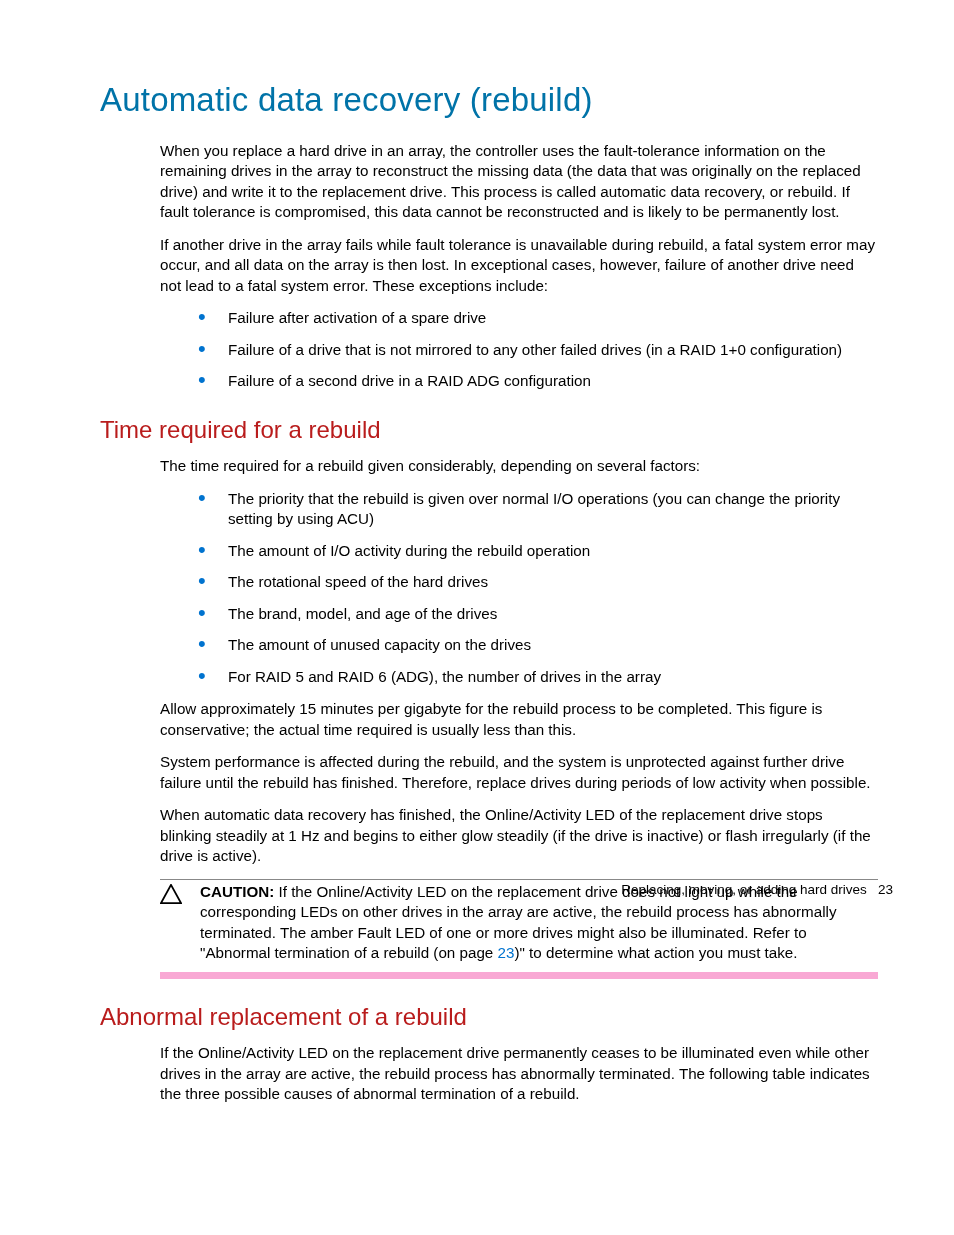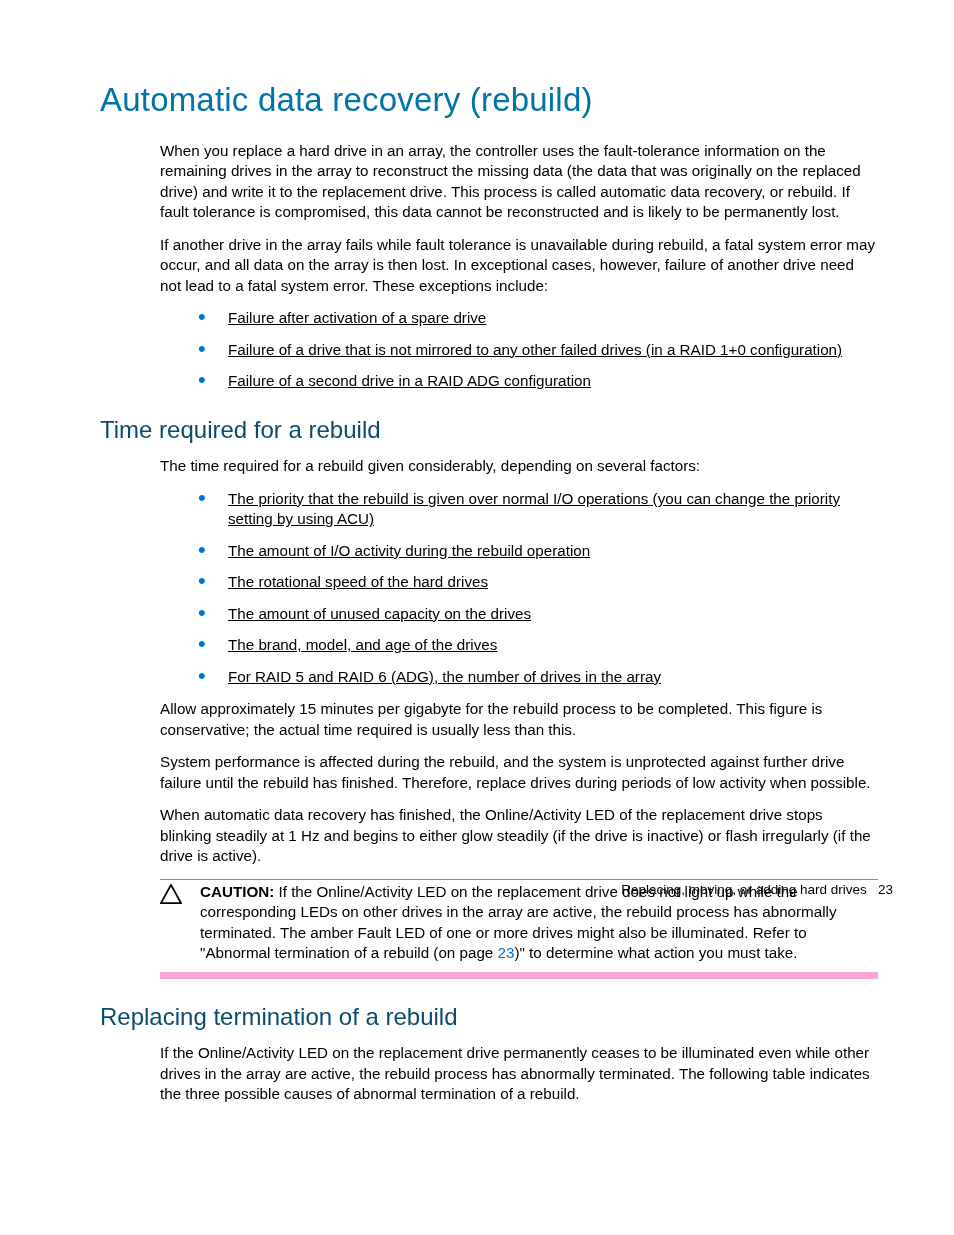--- a/index.html
+++ b/index.html
@@ -26,34 +26,33 @@
   h1.title {
     font-weight: 300;
     font-size: 33px;
     color: #0073a8;
     margin: 0 0 18px 0;
     letter-spacing: 0.2px;
   }
   h2.subtitle {
     font-weight: 300;
     font-size: 24px;
-    color: #0c4a6e;
+    color: #b91c1c;
     margin: 22px 0 10px 0;
   }
   .body-block {
     margin-left: 60px;
   }
   p {
     margin: 0 0 12px 0;
   }
   ul.bullets {
     list-style: none;
     margin: 0 0 12px 0;
     padding: 0 0 0 38px;
-    text-decoration: underline;
   }
   ul.bullets li {
     position: relative;
     padding-left: 30px;
     margin: 0 0 11px 0;
   }
   ul.bullets li::before {
     content: "•";
     position: absolute;
     left: 0;
@@ -114,41 +113,41 @@
   </div>
 
   <h2 class="subtitle">Time required for a rebuild</h2>
 
   <div class="body-block">
     <p>The time required for a rebuild given considerably, depending on several factors:</p>
     <ul class="bullets">
       <li>The priority that the rebuild is given over normal I/O operations (you can change the priority setting by using ACU)</li>
       <li>The amount of I/O activity during the rebuild operation</li>
       <li>The rotational speed of the hard drives</li>
+      <li>The brand, model, and age of the drives</li>
       <li>The amount of unused capacity on the drives</li>
-      <li>The brand, model, and age of the drives</li>
       <li>For RAID 5 and RAID 6 (ADG), the number of drives in the array</li>
     </ul>
     <p>Allow approximately 15 minutes per gigabyte for the rebuild process to be completed. This figure is conservative; the actual time required is usually less than this.</p>
     <p>System performance is affected during the rebuild, and the system is unprotected against further drive failure until the rebuild has finished. Therefore, replace drives during periods of low activity when possible.</p>
     <p>When automatic data recovery has finished, the Online/Activity LED of the replacement drive stops blinking steadily at 1 Hz and begins to either glow steadily (if the drive is inactive) or flash irregularly (if the drive is active).</p>
 
     <div class="caution-box">
       <div class="caution-icon">
         <svg viewBox="0 0 24 22">
           <path d="M12 1 L23 21 L1 21 Z" fill="none" stroke="#000" stroke-width="2" stroke-linejoin="miter"></path>
         </svg>
       </div>
       <div class="caution-text">
         <span class="caution-label">CAUTION:</span><span>  If the Online/Activity LED on the replacement drive does not light up while the corresponding LEDs on other drives in the array are active, the rebuild process has abnormally terminated. The amber Fault LED of one or more drives might also be illuminated. Refer to "Abnormal termination of a rebuild (on page </span><a href="#" class="page-link">23</a><span>)" to determine what action you must take.</span>
       </div>
     </div>
   </div>
 
-  <h2 class="subtitle">Replacing termination of a rebuild</h2>
+  <h2 class="subtitle">Abnormal replacement of a rebuild</h2>
 
   <div class="body-block">
     <p>If the Online/Activity LED on the replacement drive permanently ceases to be illuminated even while other drives in the array are active, the rebuild process has abnormally terminated. The following table indicates the three possible causes of abnormal termination of a rebuild.</p>
   </div>
 
   <div class="footer">
     <span>Replacing, moving, or adding hard drives</span>&nbsp;&nbsp;&nbsp;<span>23</span>
   </div>
 
 </div>

